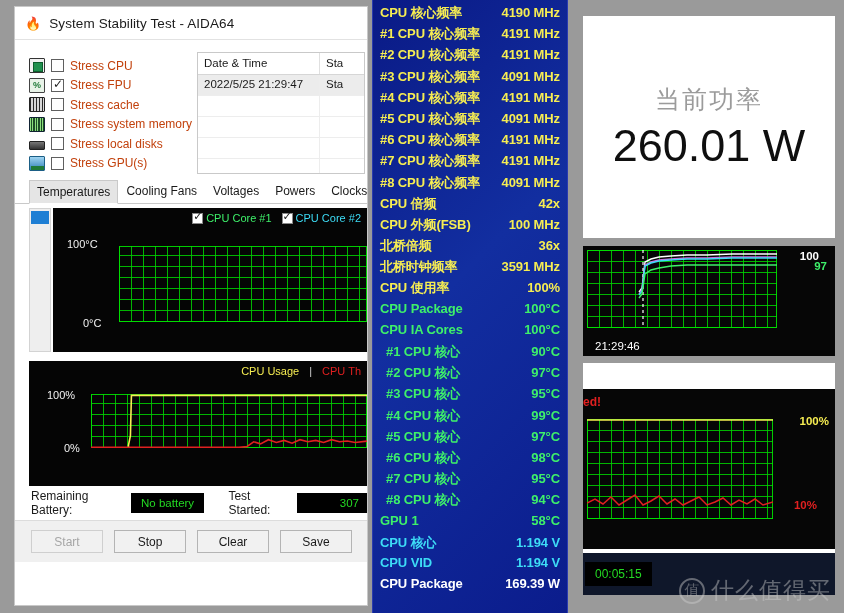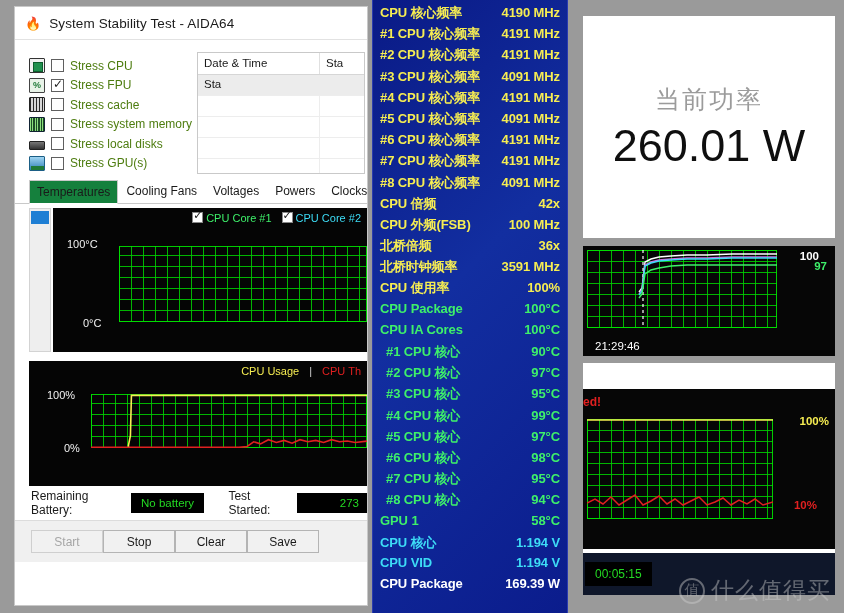--- a/index.html
+++ b/index.html
@@ -56,21 +56,21 @@
   .ic-gpu::after { content:""; position:absolute; left:1px; bottom:0; width:13px; height:4px;
                    background:#1f7a38; }
   .cb {
     width: 13px; height: 13px; border: 1px solid #5f5f5f; background: #fff;
     flex: 0 0 auto; position: relative;
   }
   .cb.checked::after {
     content: "\2713"; position: absolute; left: 1px; top: -3px;
     font-size: 12px; color: #1b1b1b; line-height: 14px;
   }
-  .stress-label { font-size: 12px; color: #4d7c0f; white-space: nowrap; }
+  .stress-label { font-size: 12px; color: #c2410c; white-space: nowrap; }
 
   
   #log-table {
     flex: 1 1 auto; margin: 0 2px 0 4px; border: 1px solid #c9c9c9;
     background: #fff; overflow: hidden; font-size: 11.5px; color: #1a1a1a;
   }
   #log-head { display: flex; height: 22px; border-bottom: 1px solid #d6d6d6; }
   #log-head div { padding: 4px 6px; font-size: 11.5px; }
   .lh-date { width: 122px; border-right: 1px solid #e0e0e0; }
   .lh-status { flex: 1 1 auto; }
@@ -78,33 +78,33 @@
   .log-row.sel { background: #ececec; }
   .log-row div { padding: 3px 6px; font-size: 11.5px; white-space: nowrap; overflow: hidden; }
   .lr-date { width: 122px; border-right: 1px solid #ededed; }
   .lr-status { flex: 1 1 auto; }
 
   
   #tabs { display: flex; align-items: flex-end; height: 22px; padding-left: 14px;
           border-bottom: 1px solid #c9c9c9; margin-top: 2px; flex: 0 0 auto; }
   .tab { font-size: 12px; color: #1a1a1a; padding: 3px 7px 3px 7px; line-height: 16px;
          border: 1px solid transparent; white-space: nowrap; }
-  .tab.active { background: #15803d; border: 1px solid #c9c9c9; border-bottom: 1px solid #fff;
+  .tab.active { background: #e5e5e5; border: 1px solid #c9c9c9; border-bottom: 1px solid #fff;
                 position: relative; top: 1px; }
 
   
   #temp-panel { display: flex; height: 148px; padding: 4px 0 0 14px; flex: 0 0 auto; }
   #temp-side { width: 22px; background: #eeeeee; border: 1px solid #d3d3d3; }
   #temp-side .selbar { height: 13px; background: #1e7fd4; margin: 2px 1px 0 1px; }
   .graph { position: relative; background: #050505; overflow: hidden; }
   #temp-graph { flex: 1 1 auto; margin-left: 2px; }
 
   .g-legend { position: absolute; top: 4px; right: 6px; display: flex; gap: 10px;
               font-size: 11px; z-index: 3; align-items: center; }
-  .g-legend .lg { display: flex; align-items: flex-start; gap: 3px; white-space: nowrap; }
+  .g-legend .lg { display: flex; align-items: center; gap: 3px; white-space: nowrap; }
   .g-legend .mini-cb { width: 11px; height: 11px; background: #fff; border: 1px solid #888;
                        position: relative; }
   .g-legend .mini-cb::after { content:"\2713"; position:absolute; left:0px; top:-4px;
                               font-size:11px; color:#111; }
   .ylab { position: absolute; color: #f2f2f2; font-size: 11px; z-index: 3; }
 
   .grid-area { position: absolute; }
   .grid-area .gridbg {
     position: absolute; inset: 0;
     background-image:
@@ -120,21 +120,21 @@
   
   #status-row { height: 34px; display: flex; align-items: center; padding-left: 16px;
                 gap: 8px; font-size: 12px; color: #1a1a1a; flex: 0 0 auto; }
   .blackbox { background: #000; color: #23d923; font-size: 11.5px;
               padding: 4px 8px; text-align: center; }
   #batt-box { width: 80px; }
   #start-box { width: 76px; color: #23d923; text-align: right; }
 
   
   #btnbar { height: 42px; background: #f0f0f0; border-top: 1px solid #dcdcdc;
-            display: flex; align-items: center; padding-left: 16px; flex: 0 0 auto; }
+            display: flex; align-items: center; gap: 11px; padding-left: 16px; flex: 0 0 auto; }
   .btn { width: 72px; height: 23px; background: #f1f1f1; border: 1px solid #b4b4b4;
          font-size: 12px; color: #1a1a1a; display: flex; align-items: center;
          justify-content: center; }
   .btn.disabled { color: #a6a6a6; background: #f1f1f1; border-color: #cfcfcf; }
 
   
   #sensor-panel {
     position: absolute; left: 372px; top: 0px; width: 196px; height: 613px;
     background: linear-gradient(135deg,#0a1a86 0%, #122ea0 45%, #0b1c8c 100%);
     border-left: 1px solid #2a3bb0; border-right: 1px solid #2a3bb0;
@@ -225,20 +225,21 @@
             <span class="stress-label">Stress GPU(s)</span>
           </div>
         </div>
 
         <div id="log-table">
           <div id="log-head">
             <div class="lh-date">Date &amp; Time</div>
             <div class="lh-status">Sta</div>
           </div>
           <div class="log-row sel">
+            <div class="lr-date">2022/5/25 21:29:47</div>
             <div class="lr-status">Sta</div>
           </div>
           <div class="log-row">
               <div class="lr-date"></div>
               <div class="lr-status"></div>
             </div>
           <div class="log-row">
               <div class="lr-date"></div>
               <div class="lr-status"></div>
             </div>
@@ -303,21 +304,21 @@
               <polyline points="0,77 150,77 158,76 165,69 172,72 180,66 188,70 196,67 204,71 212,66 220,69 228,67 236,70 244,66 252,69 260,68 268,70 280,68" fill="none" stroke="#e02020" stroke-width="1.6" vector-effect="non-scaling-stroke"></polyline>
             </svg>
           </div>
         </div>
       </div>
 
       <div id="status-row">
         <span>Remaining Battery:</span>
         <span id="batt-box" class="blackbox">No battery</span>
         <span style="margin-left:16px">Test Started:</span>
-        <span id="start-box" class="blackbox">273</span>
+        <span id="start-box" class="blackbox">307</span>
       </div>
 
       <div id="btnbar">
         <div class="btn disabled">Start</div>
         <div class="btn">Stop</div>
         <div class="btn">Clear</div>
         <div class="btn">Save</div>
       </div>
 
     </div>

